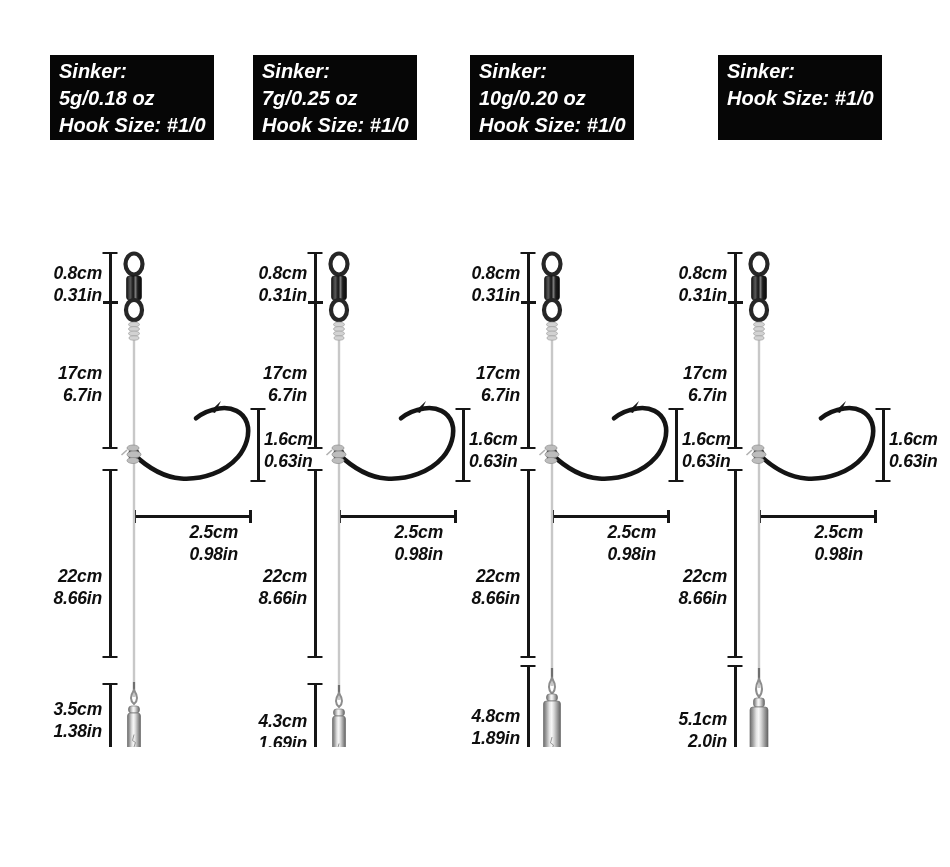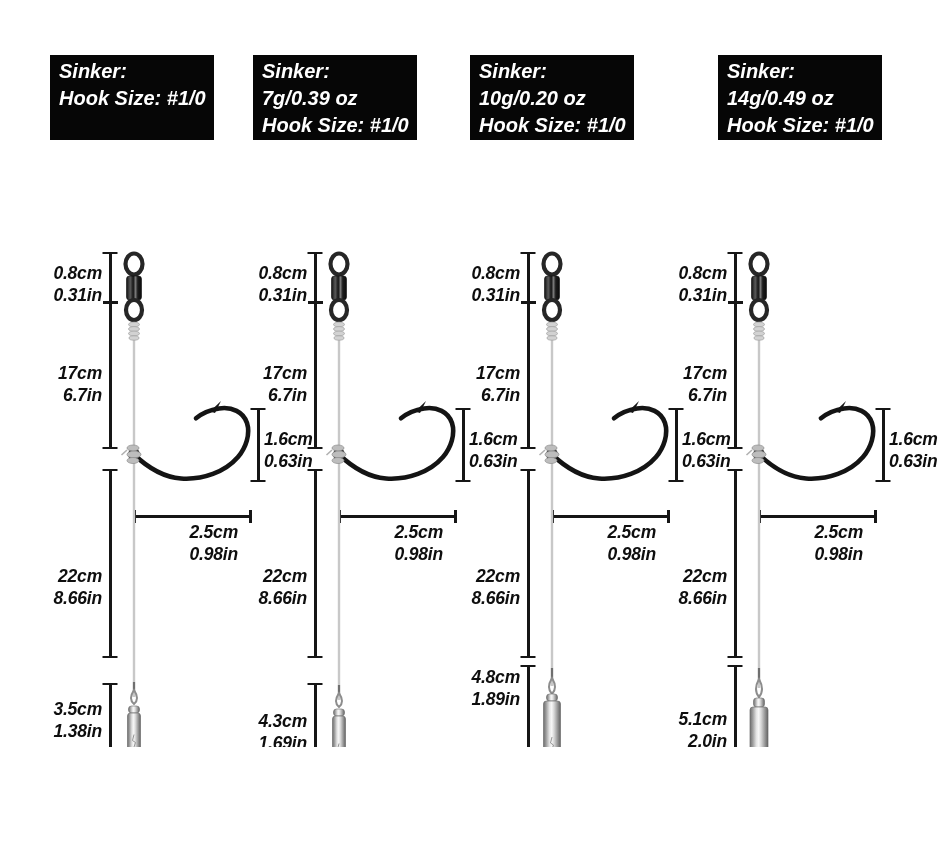--- a/index.html
+++ b/index.html
@@ -51,35 +51,35 @@
         <stop offset="0.45" stop-color="#141414"></stop>
           <stop offset="0.6" stop-color="#777777"></stop>
         <stop offset="0.75" stop-color="#1c1c1c"></stop>
           <stop offset="1" stop-color="#0b0b0b"></stop>
       </linearGradient>
     </defs>
   </svg>
 
   <div class="pbox" style="left:50px">
     <div>Sinker:</div>
+    <div>5g/0.18 oz</div>
     <div>Hook Size: #1/0</div>
   </div>
   <div class="pbox" style="left:253px">
     <div>Sinker:</div>
-    <div>7g/0.39 oz</div>
+    <div>7g/0.25 oz</div>
     <div>Hook Size: #1/0</div>
   </div>
   <div class="pbox" style="left:470px">
     <div>Sinker:</div>
     <div>10g/0.20 oz</div>
     <div>Hook Size: #1/0</div>
   </div>
   <div class="pbox" style="left:718px">
     <div>Sinker:</div>
-    <div>14g/0.49 oz</div>
     <div>Hook Size: #1/0</div>
   </div>
 
   <div class="col" style="left:42px">
     <div class="vbr" style="left:67px;top:253px;height:195px"></div>
     <div class="tick" style="left:61px;top:301px"></div>
     <div class="vbr" style="left:67px;top:470px;height:187px"></div>
     <div class="vbr" style="left:215px;top:409px;height:72px"></div>
     <div class="hbr" style="left:92px;top:515px;width:117px"></div>
     <div class="vbr" style="left:67px;top:684px;height:86px"></div>
@@ -232,21 +232,21 @@
       <div>0.63in</div>
     </div>
     <div class="m mc" style="left:104px;top:521px">
       <div>2.5cm</div>
       <div>0.98in</div>
     </div>
     <div class="m mr" style="top:565px">
       <div>22cm</div>
       <div>8.66in</div>
     </div>
-    <div class="m mr" style="top:666px">
+    <div class="m mr" style="top:705px">
       <div>4.8cm</div>
       <div>1.89in</div>
     </div>
     <svg class="rig-svg" viewBox="0 0 170 570">
   <line x1="45" y1="70" x2="45" y2="438.0" stroke="#c8c8c8" stroke-width="2.4"></line>
   <g>
     <ellipse cx="45" cy="16" rx="8.5" ry="10.5" fill="none" stroke="#262626" stroke-width="4.2"></ellipse>
     <rect x="37.5" y="28" width="15" height="24" rx="3" fill="url(#gradBarrel)" stroke="#0c0c0c" stroke-width="0.6"></rect>
     <ellipse cx="45" cy="62" rx="8" ry="10" fill="none" stroke="#262626" stroke-width="4.2"></ellipse>
     <g>

